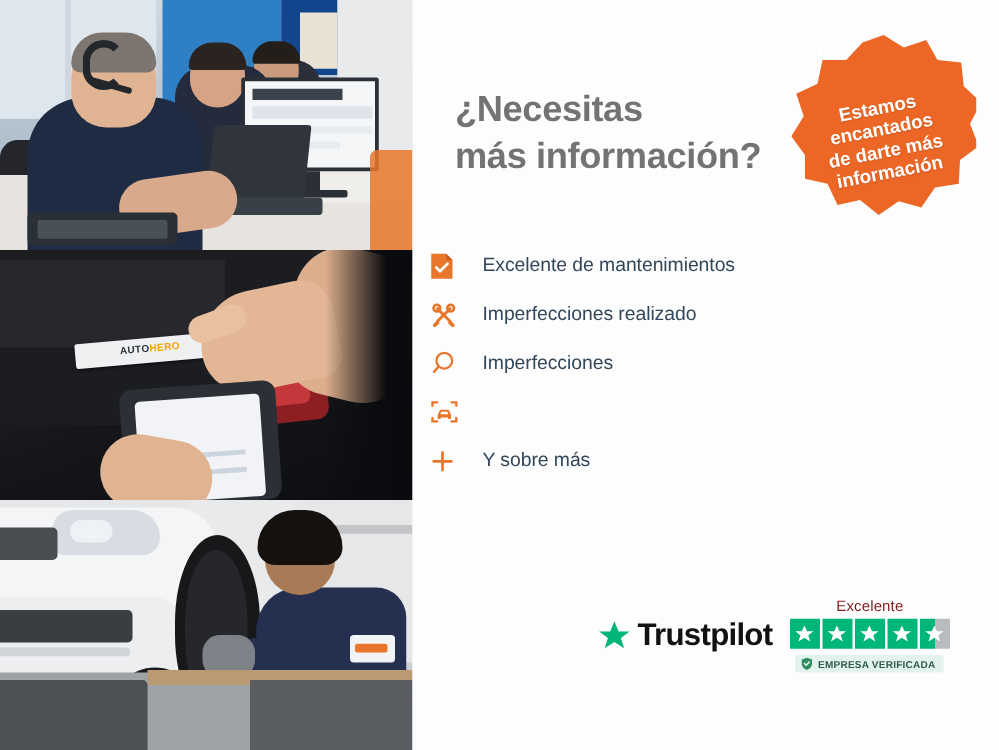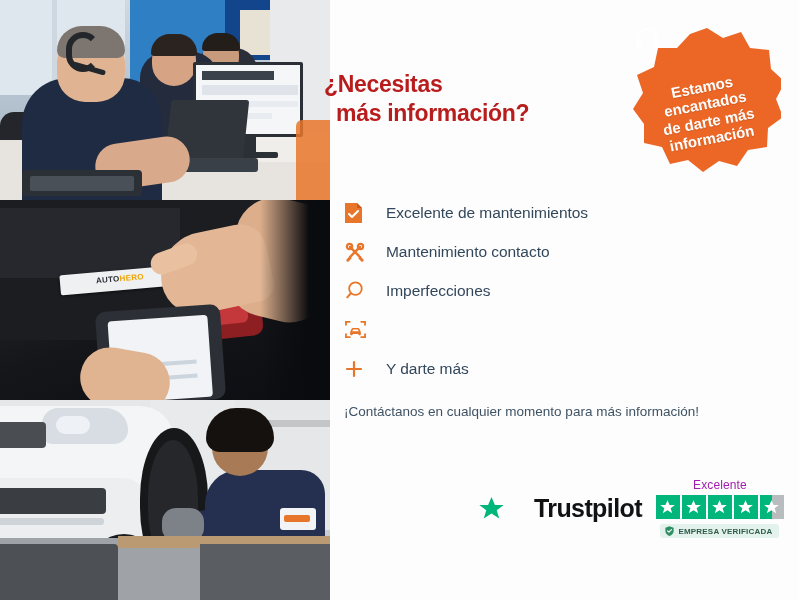--- a/index.html
+++ b/index.html
@@ -96,26 +96,26 @@
   .p3 .badge i { position:absolute; left:4px; top:7px; width:26px; height:7px; background:#e8762a; display:block; border-radius:2px; }
   .p3 .lift { position:absolute; left:0; bottom:0; width:330px; height:62px; background:#9fa3a7; }
   .p3 .cab { position:absolute; left:0; bottom:0; width:118px; height:56px; background:#4d5155; border-radius:0 4px 0 0; }
   .p3 .cab2 { position:absolute; left:200px; bottom:0; width:130px; height:56px; background:#5a5e62; }
   .p3 .bench { position:absolute; left:118px; bottom:52px; width:212px; height:12px; background:#b99a72; }
 
   
   .content { flex:1; position:relative; background:#fdfdfd; padding:0; }
 
   .heading {
-    position:absolute; left:324px; top:70px; width:300px;
-    font-size:23px; line-height:1.28; font-weight:bold;
-    color:#b91c1c; letter-spacing:-.3px;
+    position:absolute; left:364px; top:70px; width:300px;
+    font-size:29px; line-height:1.28; font-weight:bold;
+    color:#737373; letter-spacing:-.3px;
     transform:translateX(-330px);
   }
-  .heading .l2 { display:block;margin-left:12px; }
+  .heading .l2 { display:block; }
 
   
   .badge-wrap { position:absolute; left:303px; top:26px; width:148px; height:148px; }
   .badge-wrap svg { position:absolute; left:0; top:0; }
   .badge-head { position:absolute; left:60px; top:28px; width:28px; height:28px; }
   .badge-text {
     position:absolute; left:6px; top:52px; width:136px;
     text-align:center; color:#ffffff; font-weight:bold;
     font-size:15px; line-height:1.16; transform:rotate(-11deg);
     text-shadow:0 1px 1px rgba(0,0,0,.12);
@@ -128,24 +128,24 @@
   .feat .ic { width:36px; flex:0 0 36px; display:flex; align-items:center; justify-content:flex-start; }
   .feat .tx { font-size:15.5px; color:#33475b; padding-left:6px; letter-spacing:-.05px; }
 
   
   .contact { position:absolute; left:14px; top:400px; width:440px;
     font-size:13.5px; line-height:1.75; color:#3f5264; }
   .contact span { display:block; }
 
   
   .tp { position:absolute; left:148px; top:478px; width:320px; display:flex; align-items:flex-start; }
-  .tp-logo { display:flex; align-items:center; margin-top:16px;gap:24px; }
+  .tp-logo { display:flex; align-items:center; margin-top:16px; }
   .tp-logo .word { font-size:25px; font-weight:bold; color:#111214; letter-spacing:-.6px; margin-left:5px; }
   .tp-right { margin-left:14px; display:flex; flex-direction:column; align-items:center; }
-  .tp-excl { font-size:12px; color:#a21caf; margin-bottom:3px; letter-spacing:.1px; }
+  .tp-excl { font-size:12px; color:#7f1d1d; margin-bottom:3px; letter-spacing:.1px; }
   .tp-stars { display:flex; gap:2px; }
   .star-box { width:24px; height:24px; background:#00b67a; display:flex; align-items:center; justify-content:center; }
   .star-box.half { background:linear-gradient(90deg,#00b67a 50%,#b9bcbe 50%); }
   .tp-verified { margin-top:5px; background:#e3f2ec; border-radius:3px; padding:2px 7px 2px 5px;
     display:flex; align-items:center; gap:4px; }
   .tp-verified .vt { font-size:8px; font-weight:bold; color:#2f5c4a; letter-spacing:.2px; }
 </style>
 </head>
 <body>
 
@@ -288,21 +288,21 @@
             <g stroke="#e8762a" stroke-width="2.6" stroke-linecap="round">
               <path d="M6.5 6.5 L17.5 17.5"></path>
               <path d="M17.5 6.5 L6.5 17.5"></path>
             </g>
             <circle cx="6" cy="6" r="2.9" fill="none" stroke="#e8762a" stroke-width="2.3"></circle>
             <circle cx="18" cy="6" r="2.9" fill="none" stroke="#e8762a" stroke-width="2.3"></circle>
             <path d="M17.8 16.6 l3.2 3.2 a1.6 1.6 0 0 1 -2.3 2.3 l-3.2 -3.2 Z" fill="#e8762a"></path>
             <path d="M6.2 16.6 l-3.2 3.2 a1.6 1.6 0 0 0 2.3 2.3 l3.2 -3.2 Z" fill="#e8762a"></path>
           </svg>
         </span>
-        <span class="tx">Mantenimiento contacto</span>
+        <span class="tx">Imperfecciones realizado</span>
       </div>
 
       <div class="feat">
         <span class="ic">
           <svg width="21" height="21" viewBox="0 0 22 22">
             <circle cx="12" cy="9" r="6.6" fill="none" stroke="#e8762a" stroke-width="1.9"></circle>
             <path d="M7.2 13.9 L3.4 18.2" stroke="#e8762a" stroke-width="2.1" stroke-linecap="round"></path>
           </svg>
         </span>
         <span class="tx">Imperfecciones</span>
@@ -325,27 +325,26 @@
 
       <div class="feat">
         <span class="ic">
           <svg width="20" height="20" viewBox="0 0 20 20">
             <g stroke="#e8762a" stroke-width="2.2" stroke-linecap="round">
               <path d="M10 3 V17"></path>
                 <path d="M3 10 H17"></path>
             </g>
           </svg>
         </span>
-        <span class="tx">Y darte más</span>
+        <span class="tx">Y sobre más</span>
       </div>
 
     </div>
 
     <p class="contact">
-      <span>¡Contáctanos en cualquier momento para más información!</span>
     </p>
 
     <div class="tp">
       <div class="tp-logo">
         <svg width="27" height="26" viewBox="0 0 26 26">
           <path fill="#00b67a" d="M13 1 L16.4 9.1 L25.2 9.1 L18.2 14.3 L20.8 22.6 L13 17.6 L5.2 22.6 L7.8 14.3 L0.8 9.1 L9.6 9.1 Z"></path>
         </svg>
         <span class="word">Trustpilot</span>
       </div>
       <div class="tp-right">

